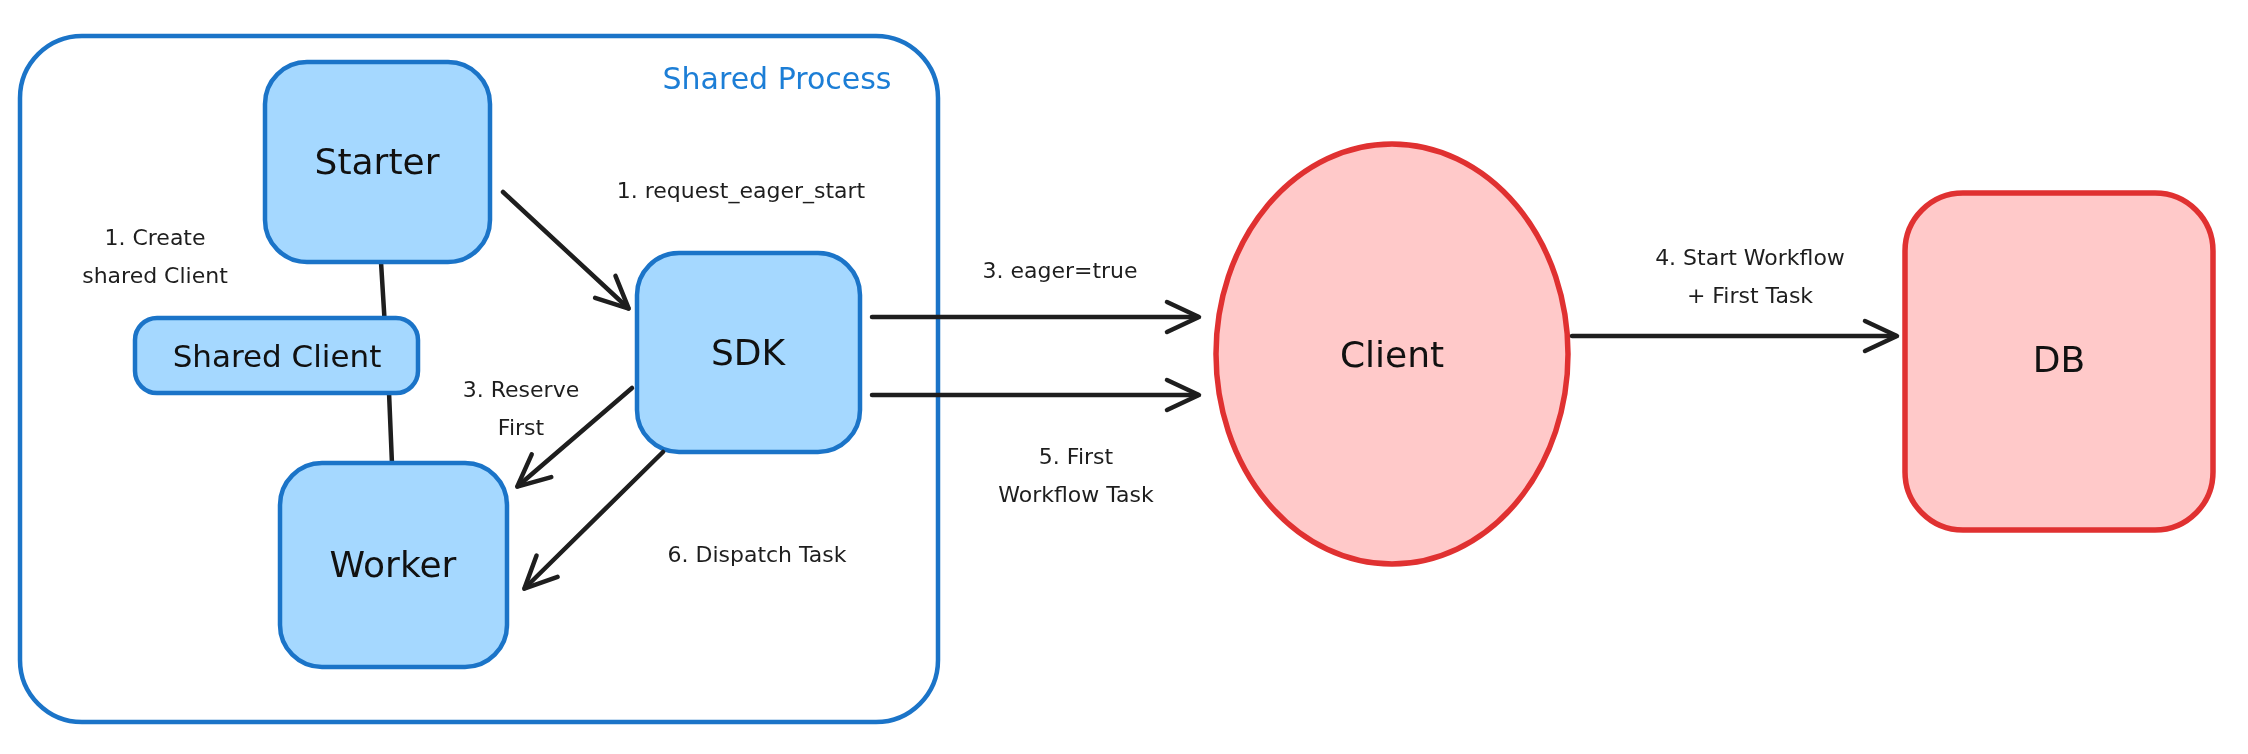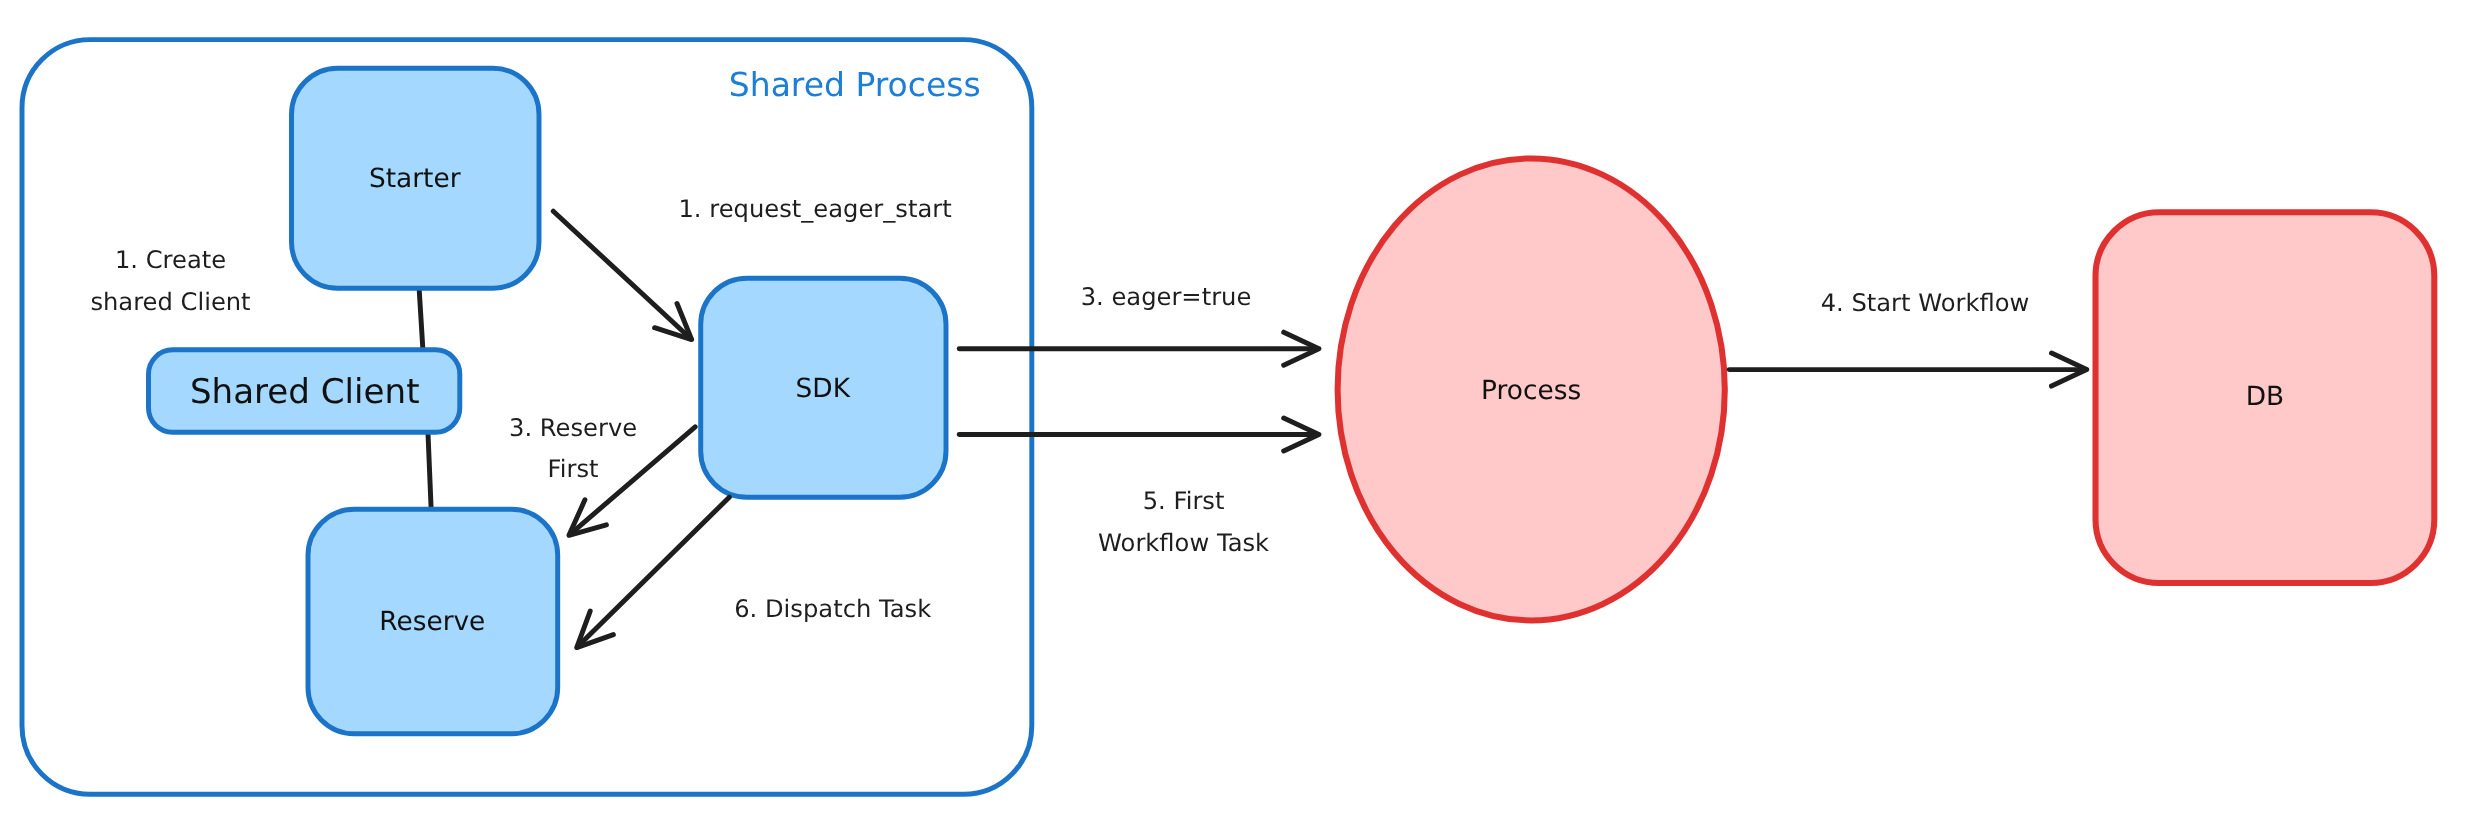--- a/index.html
+++ b/index.html
@@ -4,21 +4,21 @@
 <style>
   html,body{margin:0;padding:0;background:#ffffff;}
   body{width:2248px;height:754px;position:relative;overflow:hidden;
        font-family:"DejaVu Sans",sans-serif;}
   #stage{position:absolute;left:0;top:0;width:2248px;height:754px;}
   svg{position:absolute;left:0;top:0;}
   .lbl{position:absolute;transform:translate(-50%,-50%);text-align:center;
        white-space:nowrap;color:#1e1e1e;font-size:22px;line-height:38px;
        font-family:"DejaVu Sans",sans-serif;}
   .node-lbl{position:absolute;transform:translate(-50%,-50%);text-align:center;
-       white-space:nowrap;color:#111111;font-size:24px;line-height:40px;
+       white-space:nowrap;color:#111111;font-size:36px;line-height:40px;
        font-family:"DejaVu Sans",sans-serif;}
   .node-lbl.small{font-size:31px;}
   .frame-lbl{position:absolute;transform:translate(-50%,-50%);white-space:nowrap;
        color:#1c7ed6;font-size:30px;font-weight:500;
        font-family:"DejaVu Sans",sans-serif;}
 </style>
 </head>
 <body>
 
 <div id="stage">
@@ -47,23 +47,23 @@
     <path d="M663,452 L525,588" fill="none" stroke="#1e1e1e" stroke-width="4.5" stroke-linecap="round" marker-end="url(#ah)"></path>
     <path d="M872,317 L1198,317" fill="none" stroke="#1e1e1e" stroke-width="4.5" stroke-linecap="round" marker-end="url(#ah)"></path>
     <path d="M872,395 L1198,395" fill="none" stroke="#1e1e1e" stroke-width="4.5" stroke-linecap="round" marker-end="url(#ah)"></path>
     <path d="M1572,336 L1896,336" fill="none" stroke="#1e1e1e" stroke-width="4.5" stroke-linecap="round" marker-end="url(#ah)"></path>
   </svg>
 
   <div class="frame-lbl" style="left:777px;top:78px;">Shared Process</div>
 
   <div class="node-lbl" style="left:377px;top:162px;">Starter</div>
   <div class="node-lbl small" style="left:277px;top:356px;">Shared Client</div>
-  <div class="node-lbl" style="left:393px;top:565px;">Reserve</div>
+  <div class="node-lbl" style="left:393px;top:565px;">Worker</div>
   <div class="node-lbl" style="left:748px;top:353px;">SDK</div>
-  <div class="node-lbl" style="left:1392px;top:355px;">Process</div>
+  <div class="node-lbl" style="left:1392px;top:355px;">Client</div>
   <div class="node-lbl" style="left:2059px;top:360px;">DB</div>
 
   <div class="lbl" style="left:155px;top:257px;">
     <div>1. Create</div>
     <div>shared Client</div>
   </div>
 
   <div class="lbl" style="left:741px;top:191px;">
     <div>1. request_eager_start</div>
   </div>
@@ -77,15 +77,16 @@
 
   <div class="lbl" style="left:1060px;top:271px;">3. eager=true</div>
 
   <div class="lbl" style="left:1076px;top:476px;">
     <div>5. First</div>
     <div>Workflow Task</div>
   </div>
 
   <div class="lbl" style="left:1750px;top:277px;">
     <div>4. Start Workflow</div>
+    <div>+ First Task</div>
   </div>
 
 </div>
 
 </body></html>

